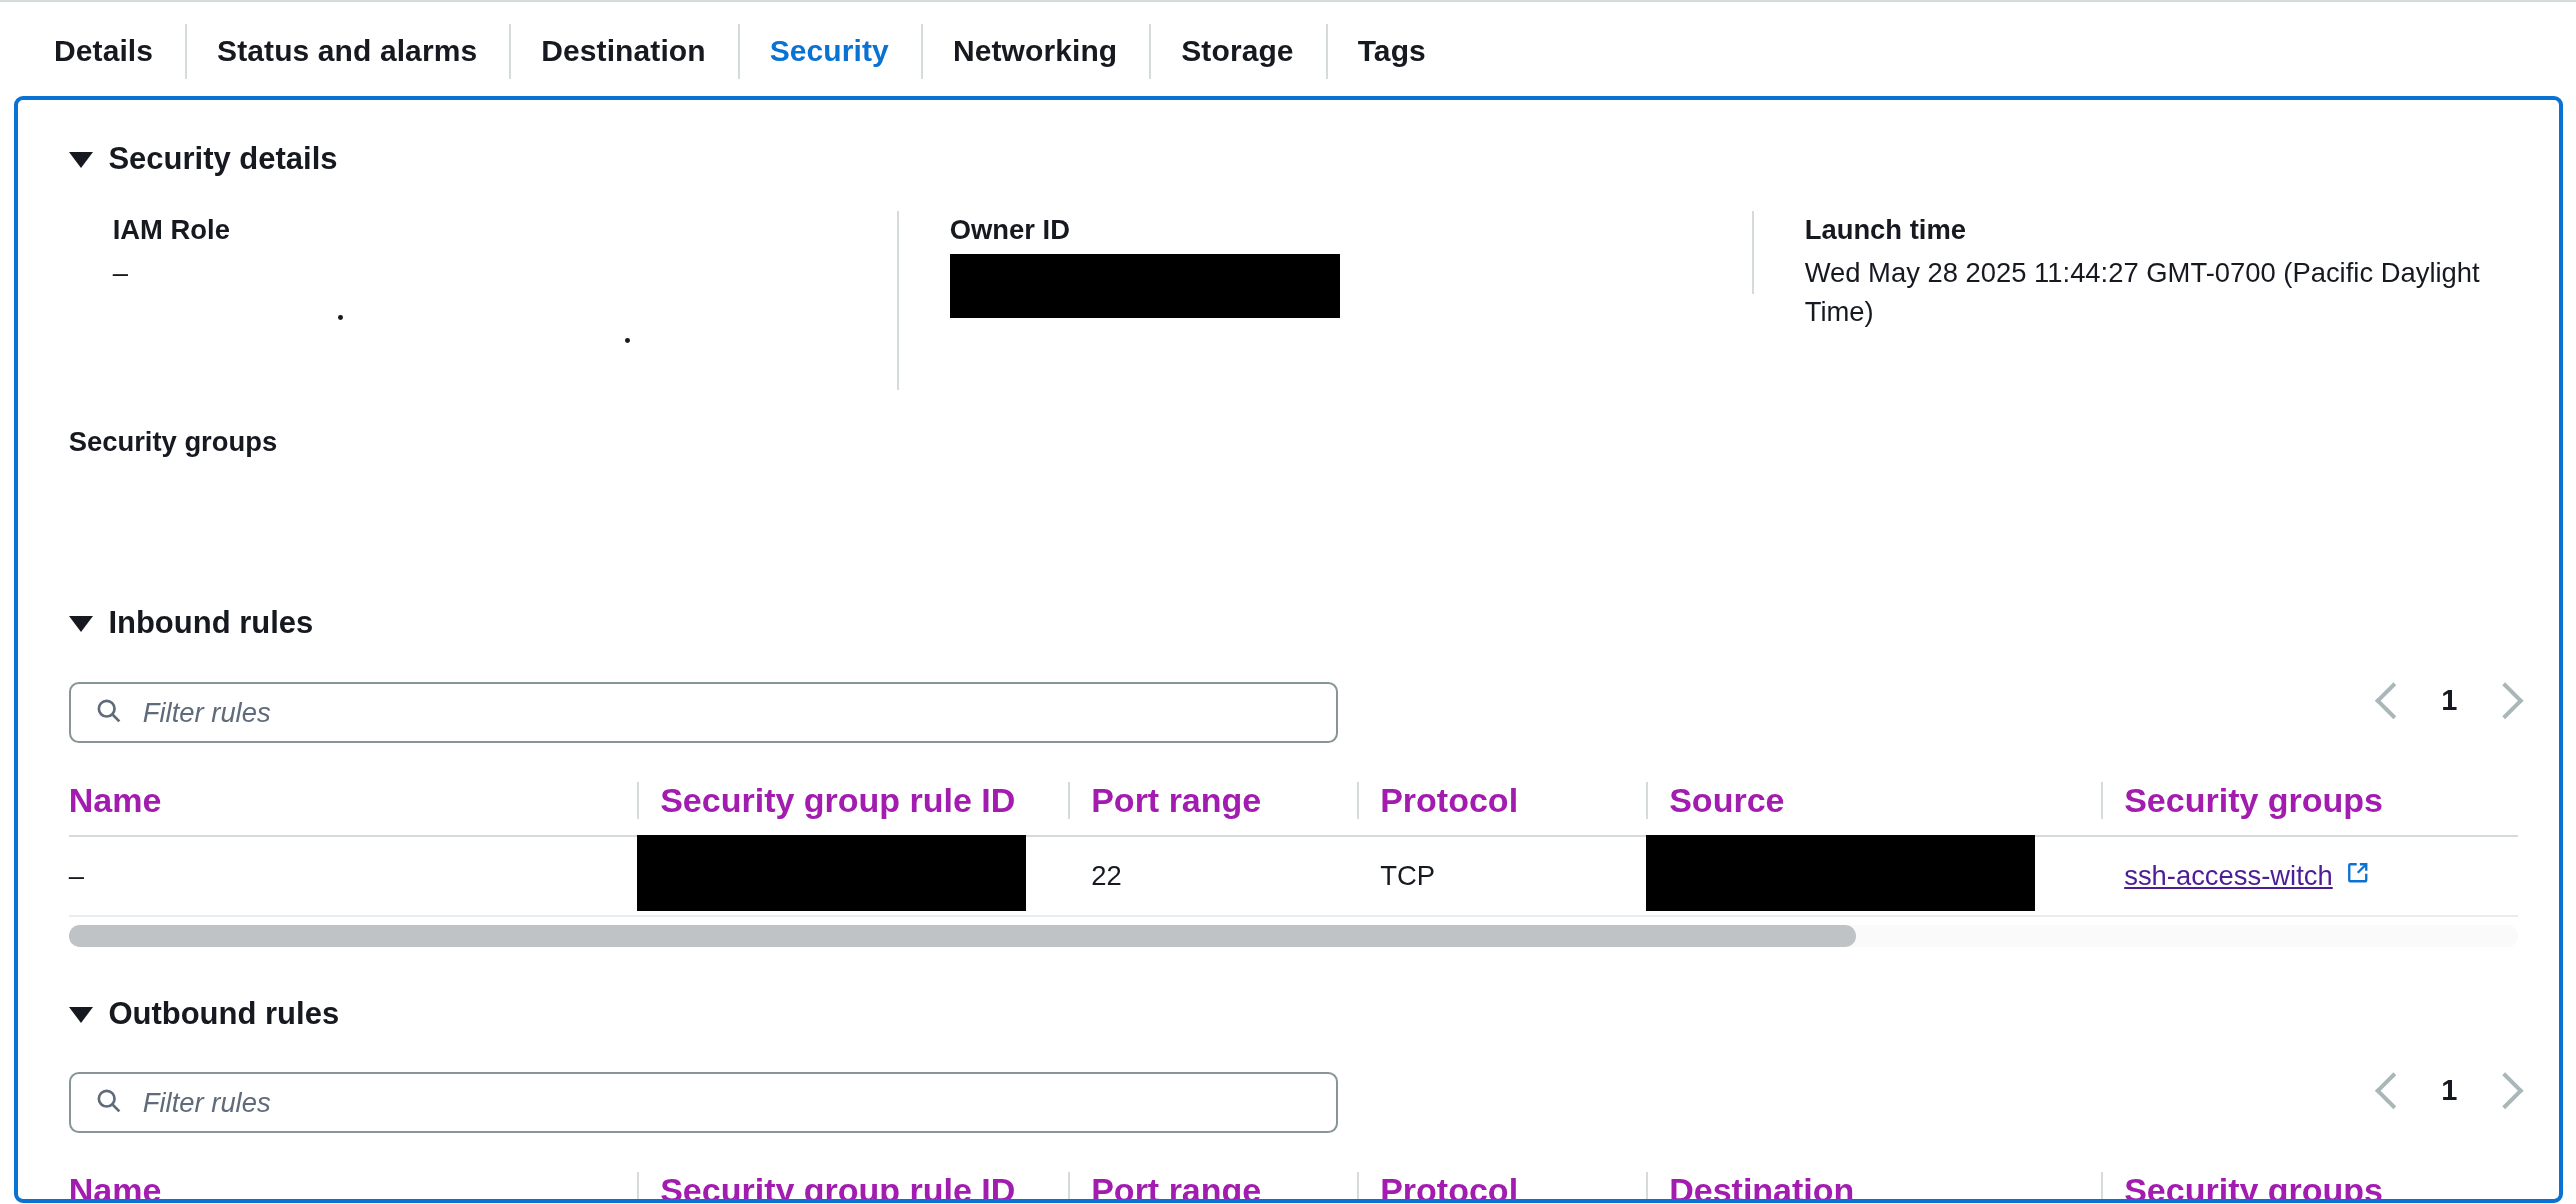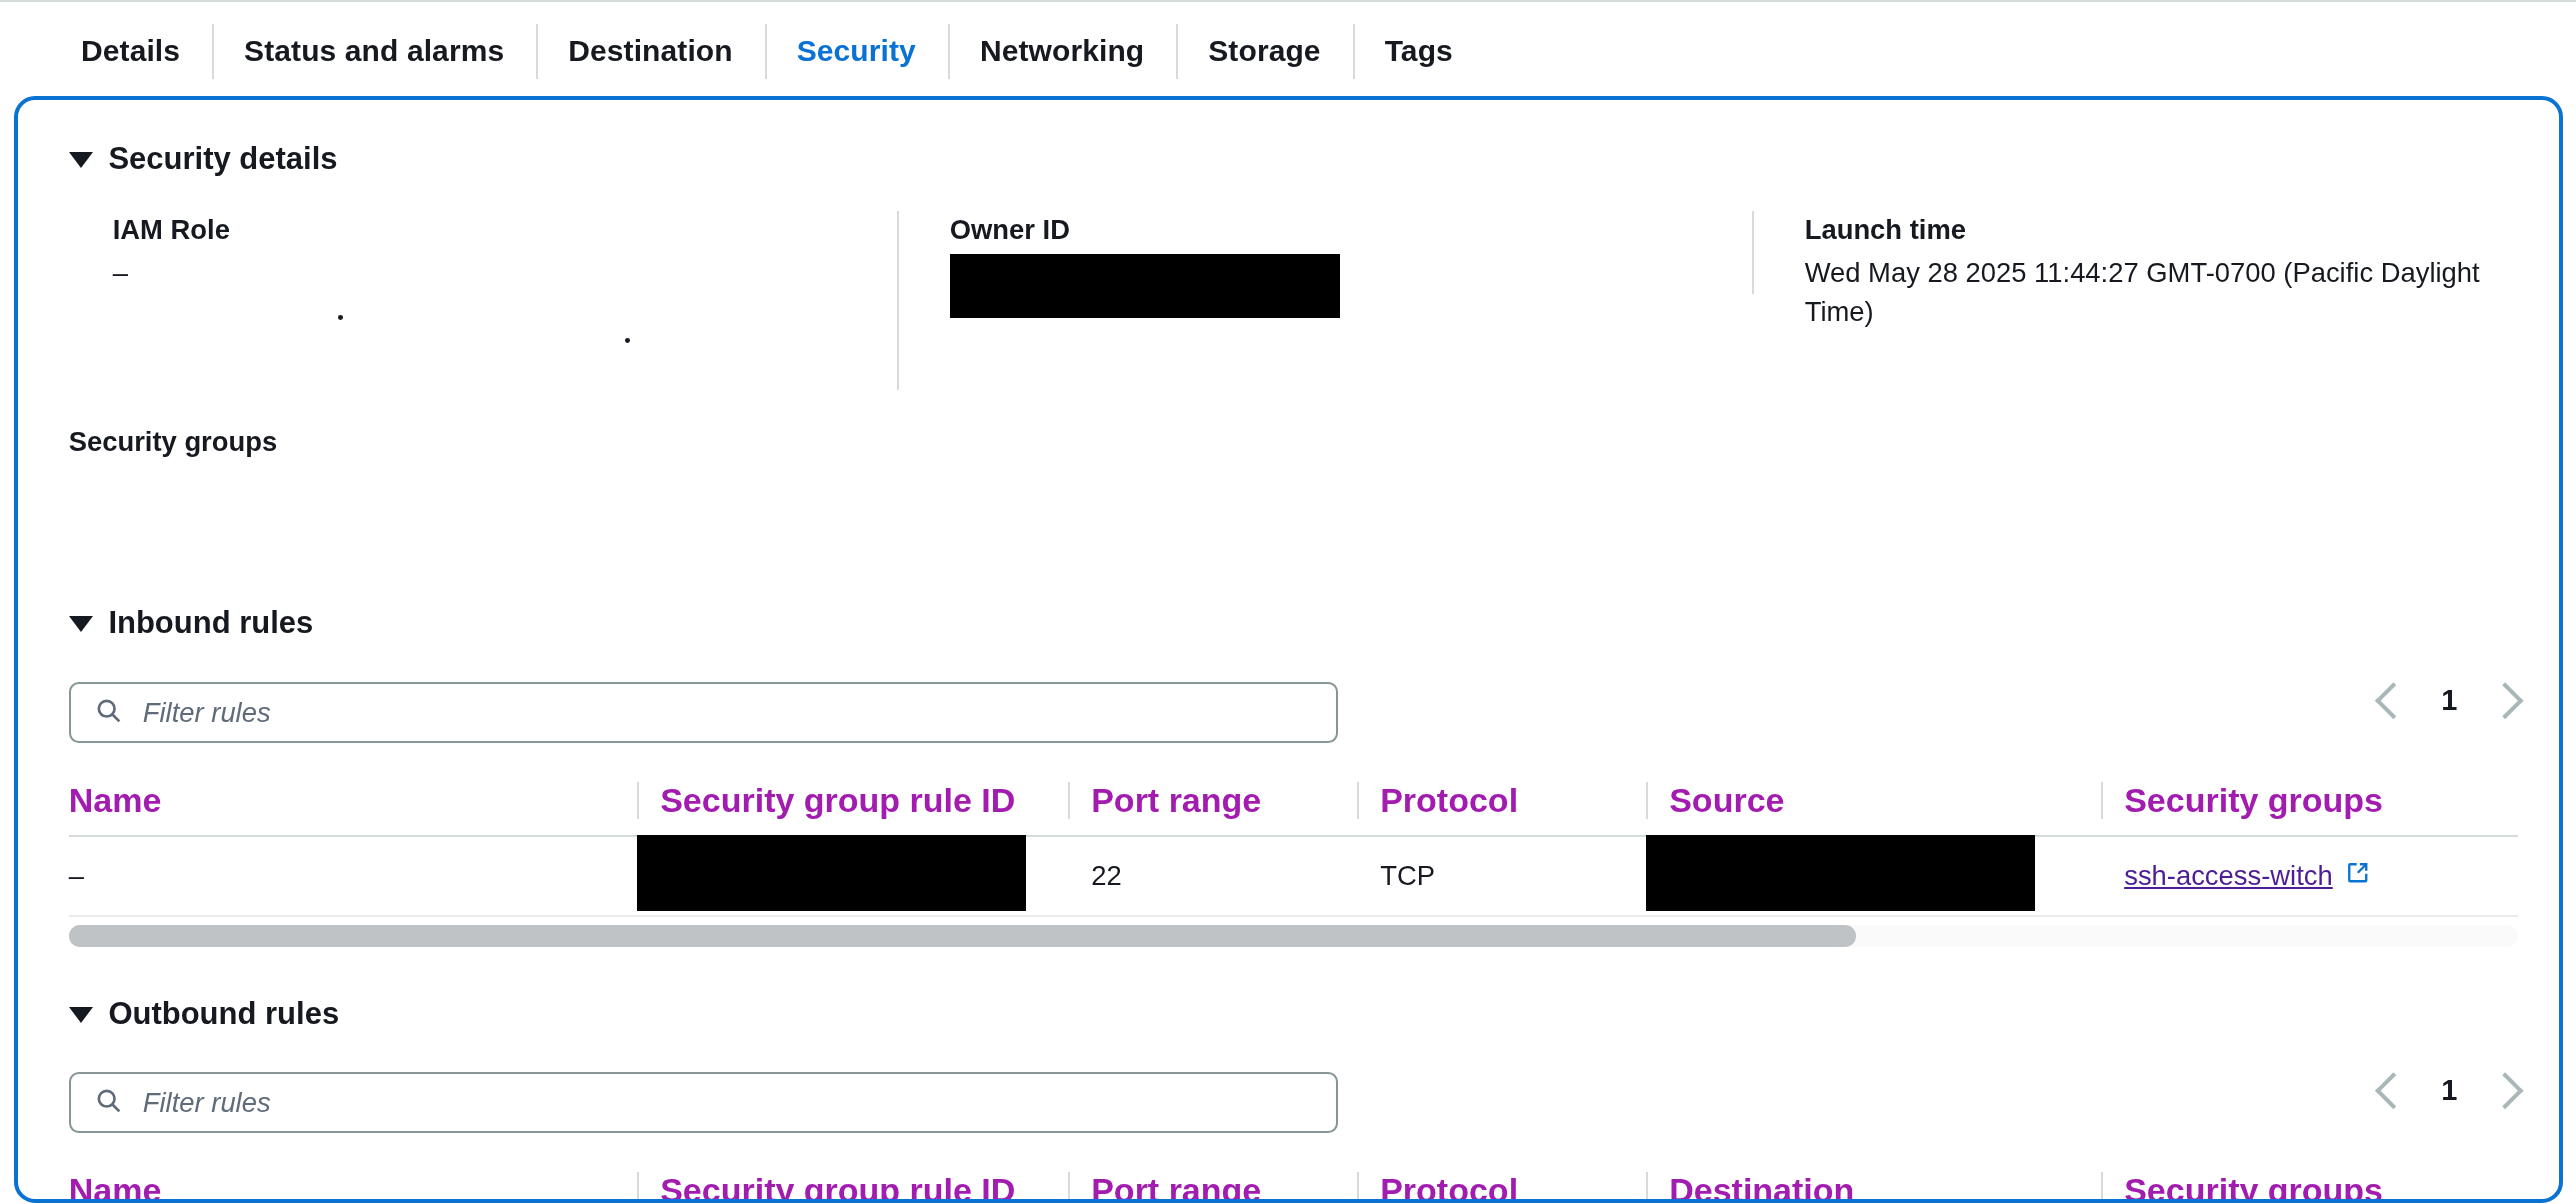--- a/index.html
+++ b/index.html
@@ -28,21 +28,21 @@
     top: 0;
     width: 2576px;
     height: 100px;
     border-top: 2px solid #d5dbdb;
     box-sizing: border-box;
   }
   .tabs {
     display: flex;
     align-items: stretch;
     height: 98px;
-    padding-left: 49px;
+    padding-left: 22px;
   }
   .tab {
     position: relative;
     display: flex;
     align-items: center;
     padding: 0 32px;
     font-size: 30px;
     font-weight: bold;
     color: #16191f;
     letter-spacing: 0.1px;
@@ -73,21 +73,21 @@
   }
 
   
   .panel {
     position: absolute;
     left: 13.7px;
     top: 96px;
     width: 2549px;
     height: 1107px;
     border: 4.9px solid #0972d3;
-    border-radius: 21px;
+    border-radius: 9px;
     box-sizing: border-box;
     background: #ffffff;
     overflow: hidden;
   }
 
   .section-head {
     display: flex;
     align-items: center;
     gap: 15.7px;
     font-size: 31px;

